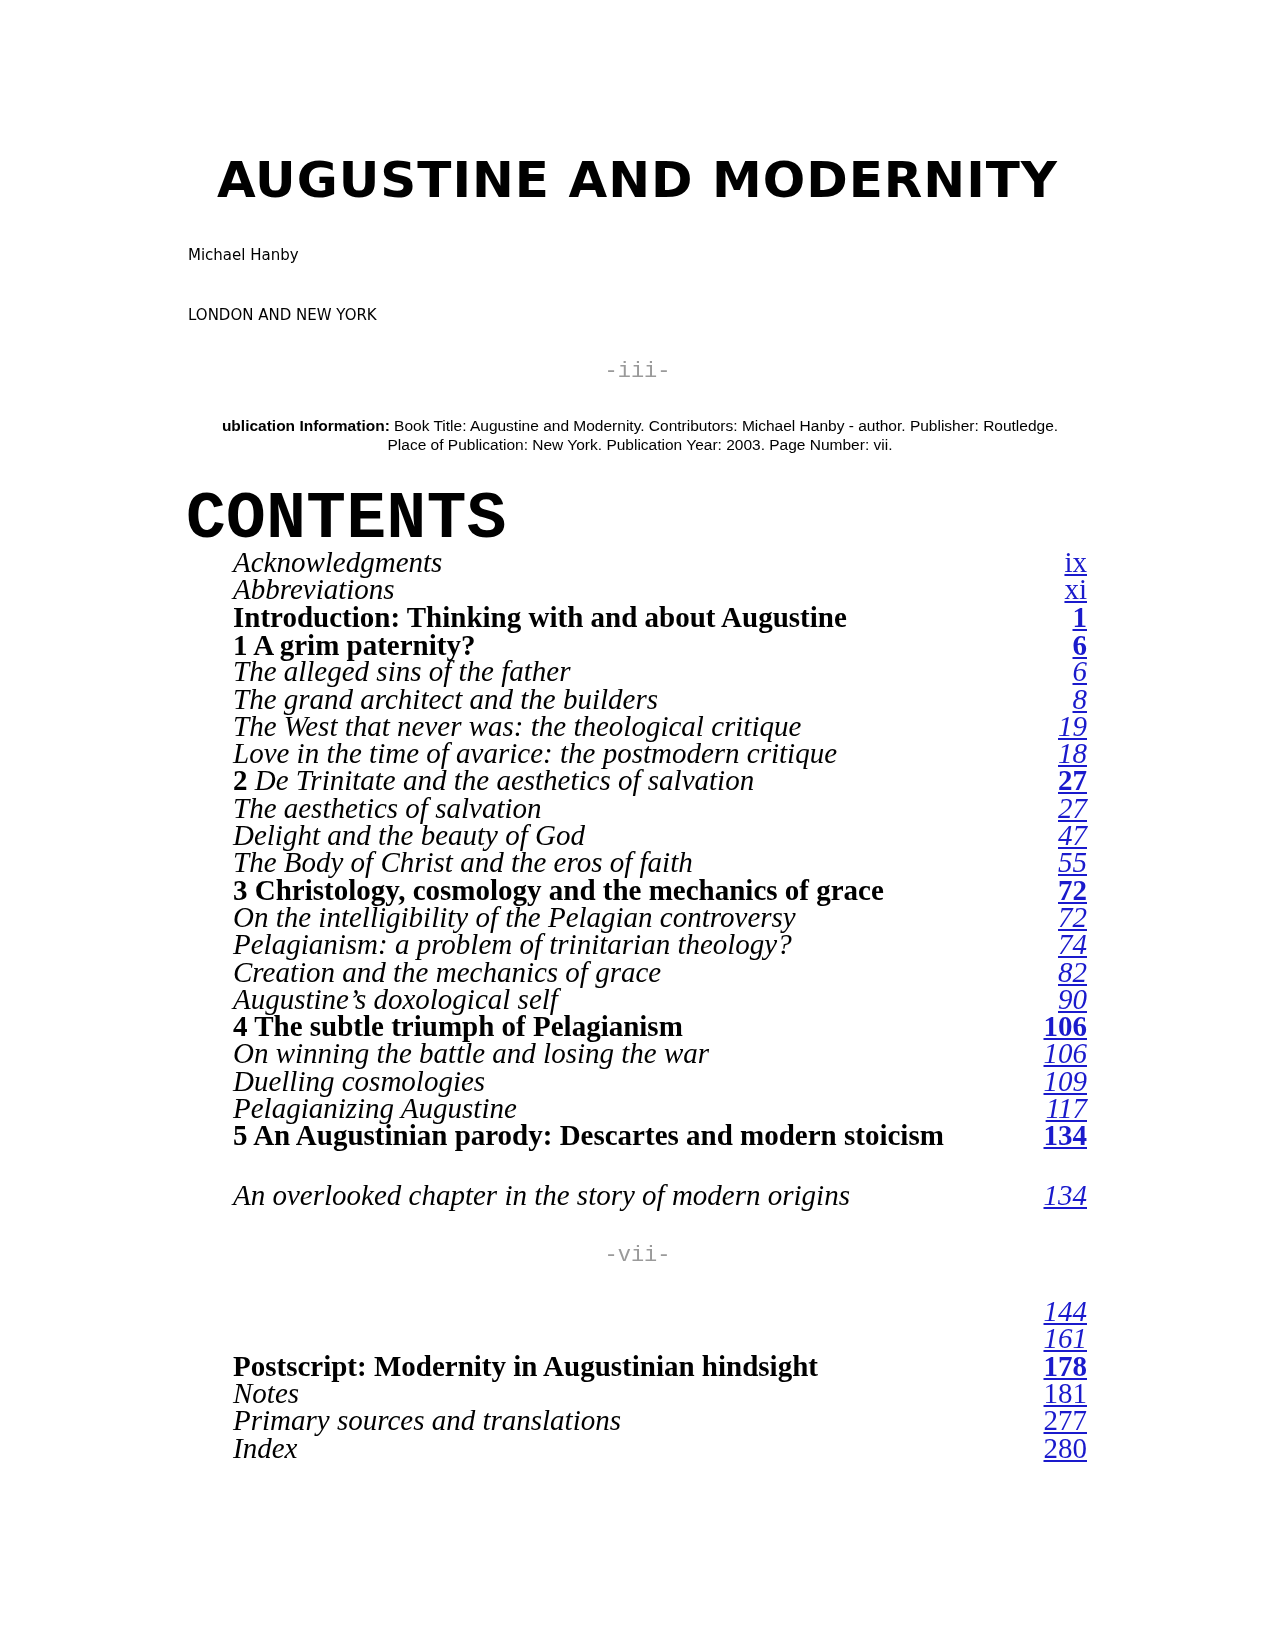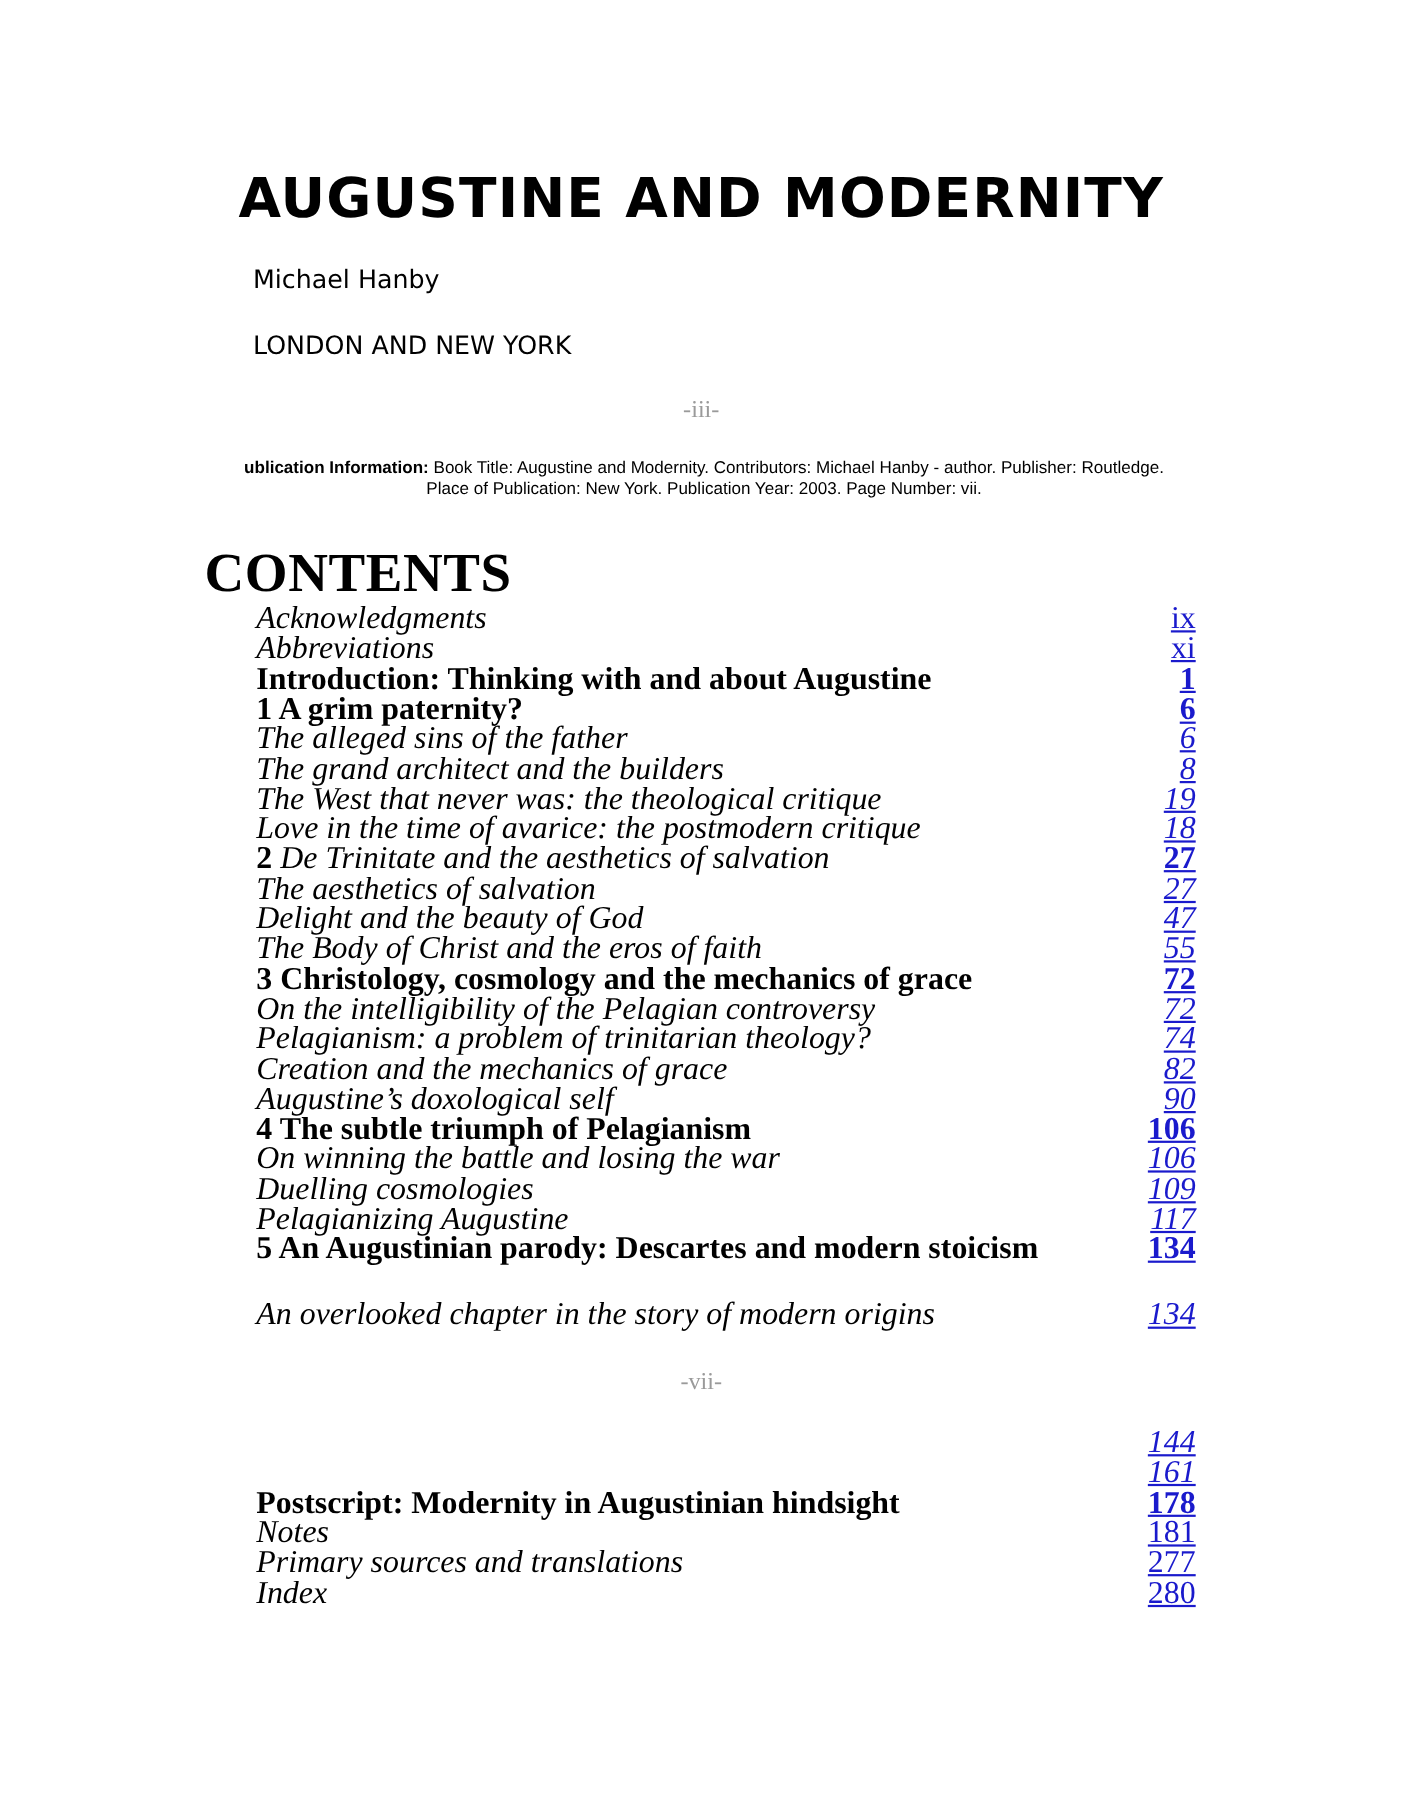--- a/index.html
+++ b/index.html
@@ -4,36 +4,36 @@
 <style>
   html, body { margin: 0; padding: 0; background: #ffffff; }
   body { width: 1275px; height: 1651px; position: relative; overflow: hidden; color: #000; }
   .abs { position: absolute; }
   .title {
     left: 0; width: 1275px; top: 150px; text-align: center;
     font-family: "DejaVu Sans", sans-serif; font-weight: bold; font-size: 50px;
     letter-spacing: 1px; line-height: 60px; white-space: nowrap;
   }
   .author, .place {
-    left: 188px; font-family: "DejaVu Sans", sans-serif; font-size: 23px; line-height: 28px; margin-left: 42px;
+    left: 188px; font-family: "DejaVu Sans", sans-serif; font-size: 15px; line-height: 28px;
   }
   .author { top: 241px; }
   .place { top: 301px; }
   .pagemark {
     left: 0; width: 1275px; text-align: center;
-    font-family: Liberation Serif, serif; font-size: 22px; color: #9a9a9a; line-height: 28px;
+    font-family: Liberation Mono, monospace; font-size: 22px; color: #9a9a9a; line-height: 28px;
   }
   .pubinfo {
     left: 210px; width: 860px; top: 416px; text-align: center;
     font-family: "Liberation Sans", sans-serif; font-size: 15.5px; line-height: 19px;
   }
   .pubinfo b { font-weight: bold; }
   .contents-h {
-    left: 186px; top: 490px; font-family: Liberation Serif, serif; font-weight: bold;
-    font-size: 50px; line-height: 60px; letter-spacing: 0.5px;
+    left: 186px; top: 490px; font-family: Liberation Mono, monospace; font-weight: bold;
+    font-size: 66px; line-height: 60px; letter-spacing: 0.5px;
   }
   .toc { left: 0; width: 1275px; }
   .toc-row {
     position: absolute; left: 0; width: 1275px; height: 29px;
     font-family: "Liberation Serif", serif; font-size: 29px; line-height: 29px;
   }
   .toc-row .lbl { position: absolute; left: 233px; white-space: nowrap; }
   .toc-row.outdent .lbl { left: 188px; }
   .toc-row .pg {
     position: absolute; right: 188px; color: #1a1acc; text-decoration: underline;

